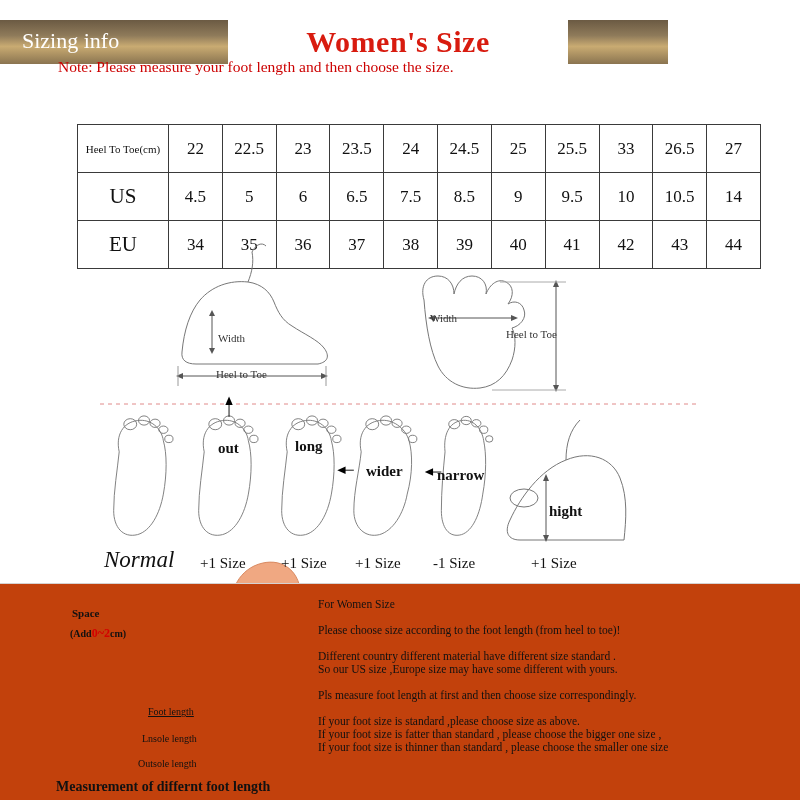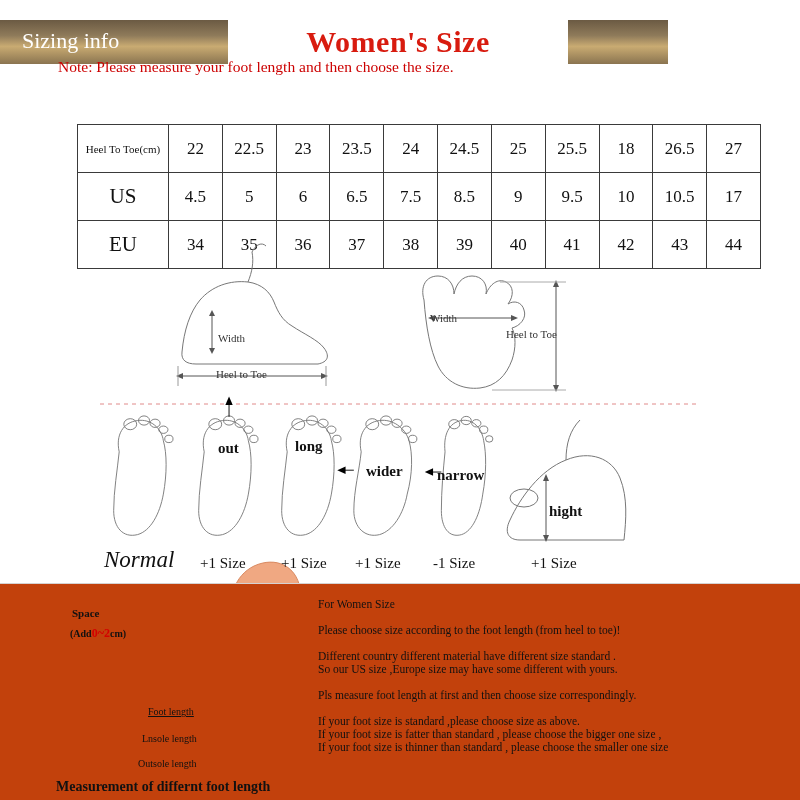--- a/index.html
+++ b/index.html
@@ -117,37 +117,37 @@
       <tr>
         <td class="rowlabel small">Heel To Toe(cm)</td>
         <td>22</td>
         <td>22.5</td>
         <td>23</td>
         <td>23.5</td>
         <td>24</td>
         <td>24.5</td>
         <td>25</td>
         <td>25.5</td>
-        <td>18</td>
+        <td>33</td>
         <td>26.5</td>
         <td>27</td>
       </tr>
       <tr>
         <td class="rowlabel">US</td>
         <td>4.5</td>
         <td>5</td>
         <td>6</td>
         <td>6.5</td>
         <td>7.5</td>
         <td>8.5</td>
         <td>9</td>
         <td>9.5</td>
         <td>10</td>
         <td>10.5</td>
-        <td>17</td>
+        <td>14</td>
       </tr>
       <tr>
         <td class="rowlabel">EU</td>
         <td>34</td>
         <td>35</td>
         <td>36</td>
         <td>37</td>
         <td>38</td>
         <td>39</td>
         <td>40</td>

